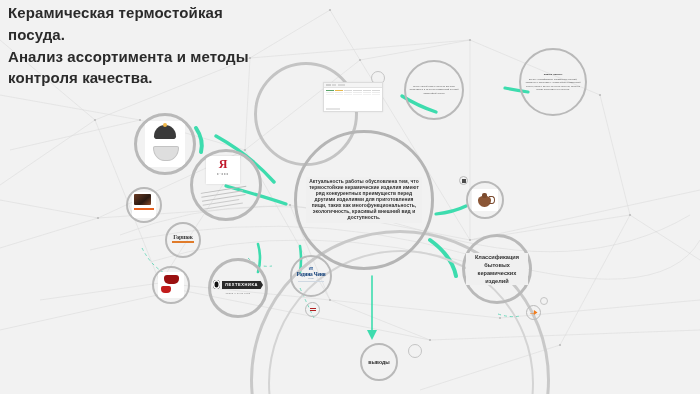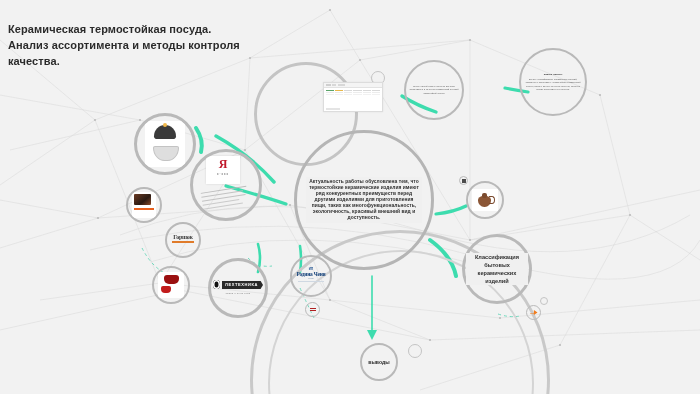--- a/index.html
+++ b/index.html
@@ -7,22 +7,22 @@
     width:700px;height:394px;overflow:hidden;position:relative;
     background:#f2f2f2;
     font-family:"Liberation Sans","DejaVu Sans",sans-serif;
     -webkit-font-smoothing:antialiased;
   }
   #stage{position:absolute;inset:0;overflow:hidden;}
   #links{position:absolute;inset:0;width:700px;height:394px;pointer-events:none;}
 
   
   .title{
-    position:absolute;left:8px;top:22px;width:250px;
-    font-size:11px;font-weight:bold;line-height:1.45;
+    position:absolute;left:8px;top:2px;width:250px;
+    font-size:15px;font-weight:bold;line-height:1.45;
     color:#2b2b2b;letter-spacing:.1px;white-space:pre-line;
   }
 
   
   .node{
     position:absolute;border-radius:50%;box-sizing:border-box;
     border:3px solid #b9b9b9;background:transparent;
     display:flex;align-items:center;justify-content:center;
   }
 

